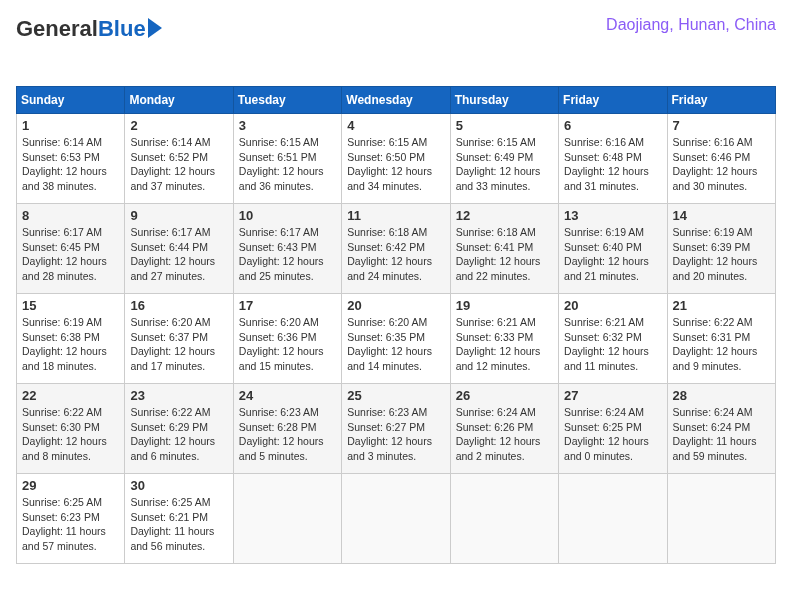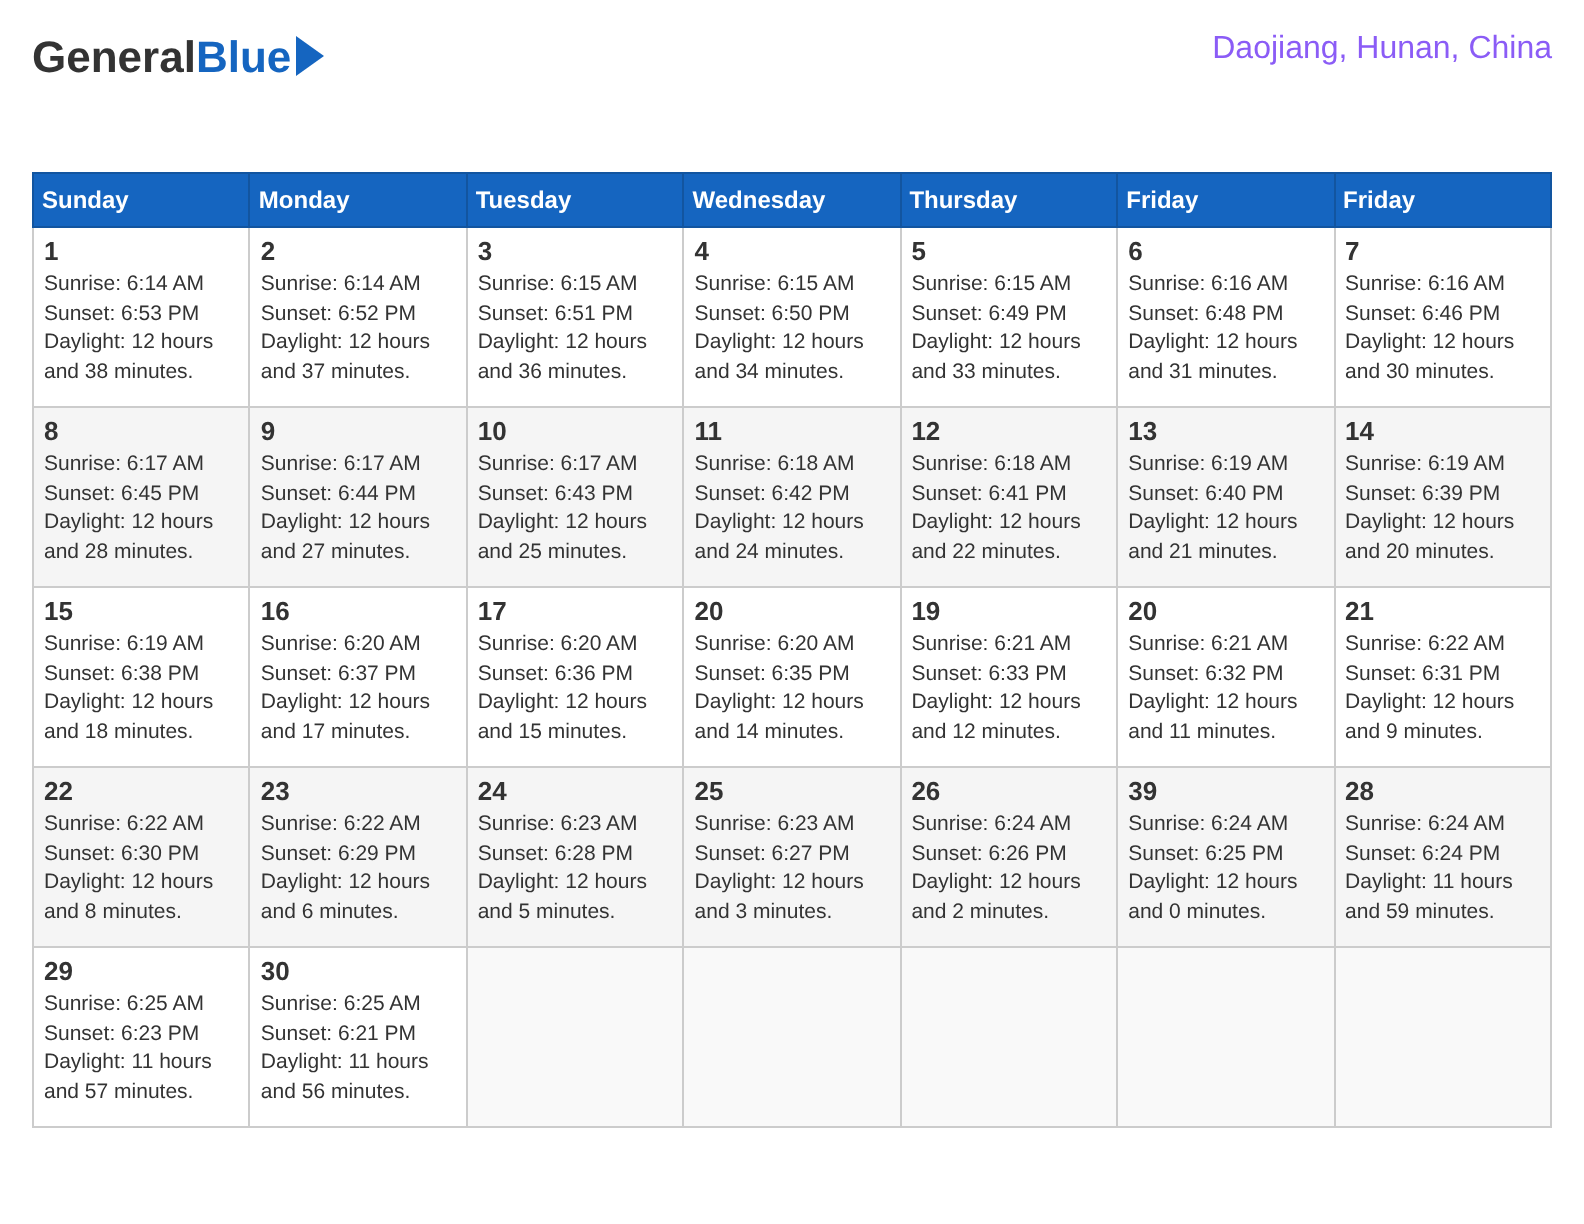--- a/index.html
+++ b/index.html
@@ -221,21 +221,21 @@
         </td>
         <td>
           <span class="day-num">25</span>
 <div class="day-info">Sunrise: 6:23 AM<br>Sunset: 6:27 PM<br>Daylight: 12 hours and 3 minutes.</div>
         </td>
         <td>
           <span class="day-num">26</span>
 <div class="day-info">Sunrise: 6:24 AM<br>Sunset: 6:26 PM<br>Daylight: 12 hours and 2 minutes.</div>
         </td>
         <td>
-          <span class="day-num">39</span>
+          <span class="day-num">27</span>
 <div class="day-info">Sunrise: 6:24 AM<br>Sunset: 6:25 PM<br>Daylight: 12 hours and 0 minutes.</div>
         </td>
         <td>
           <span class="day-num">28</span>
 <div class="day-info">Sunrise: 6:24 AM<br>Sunset: 6:24 PM<br>Daylight: 11 hours and 59 minutes.</div>
         </td>
       </tr>
       <tr>
         <td>
           <span class="day-num">29</span>

